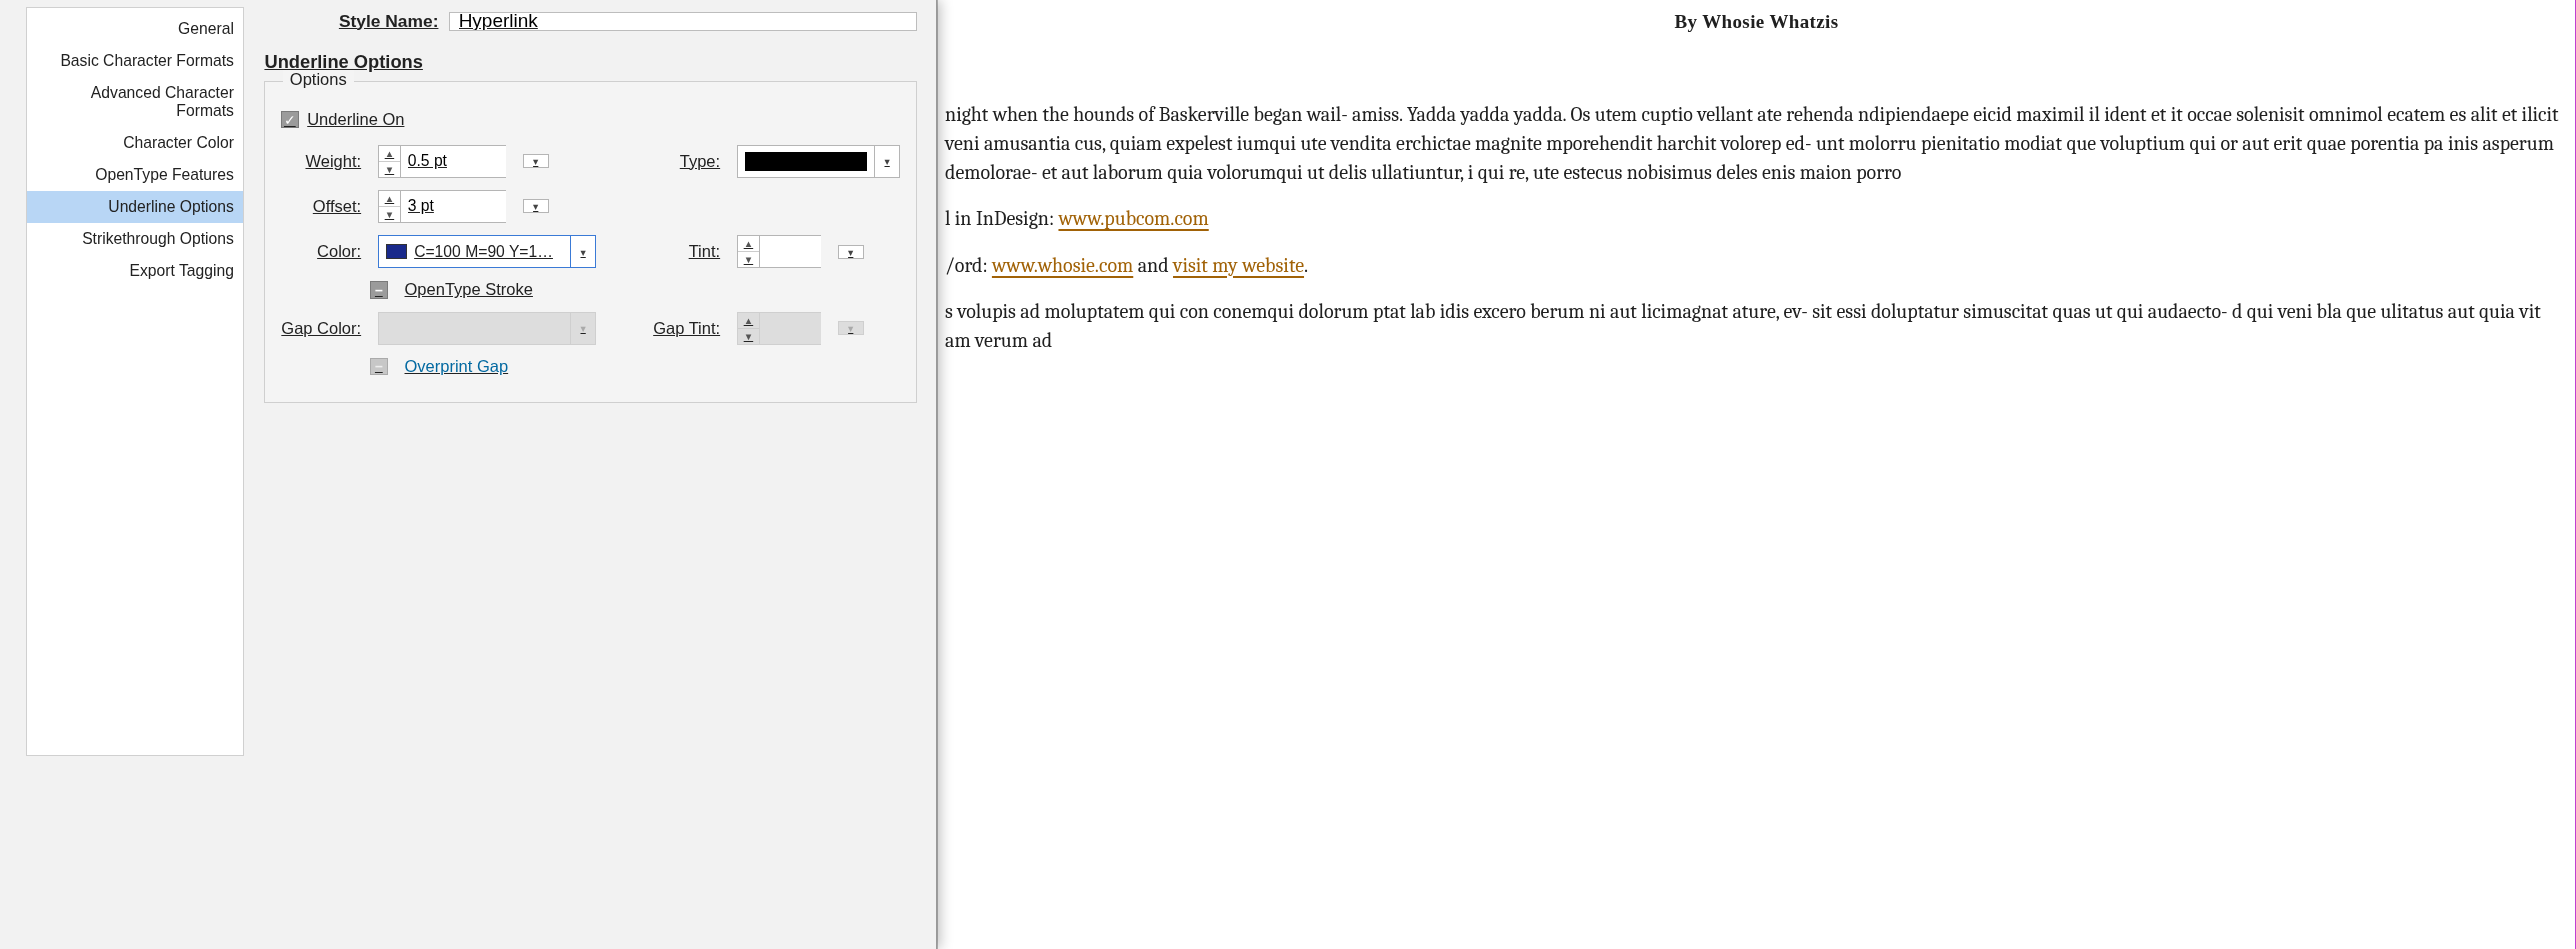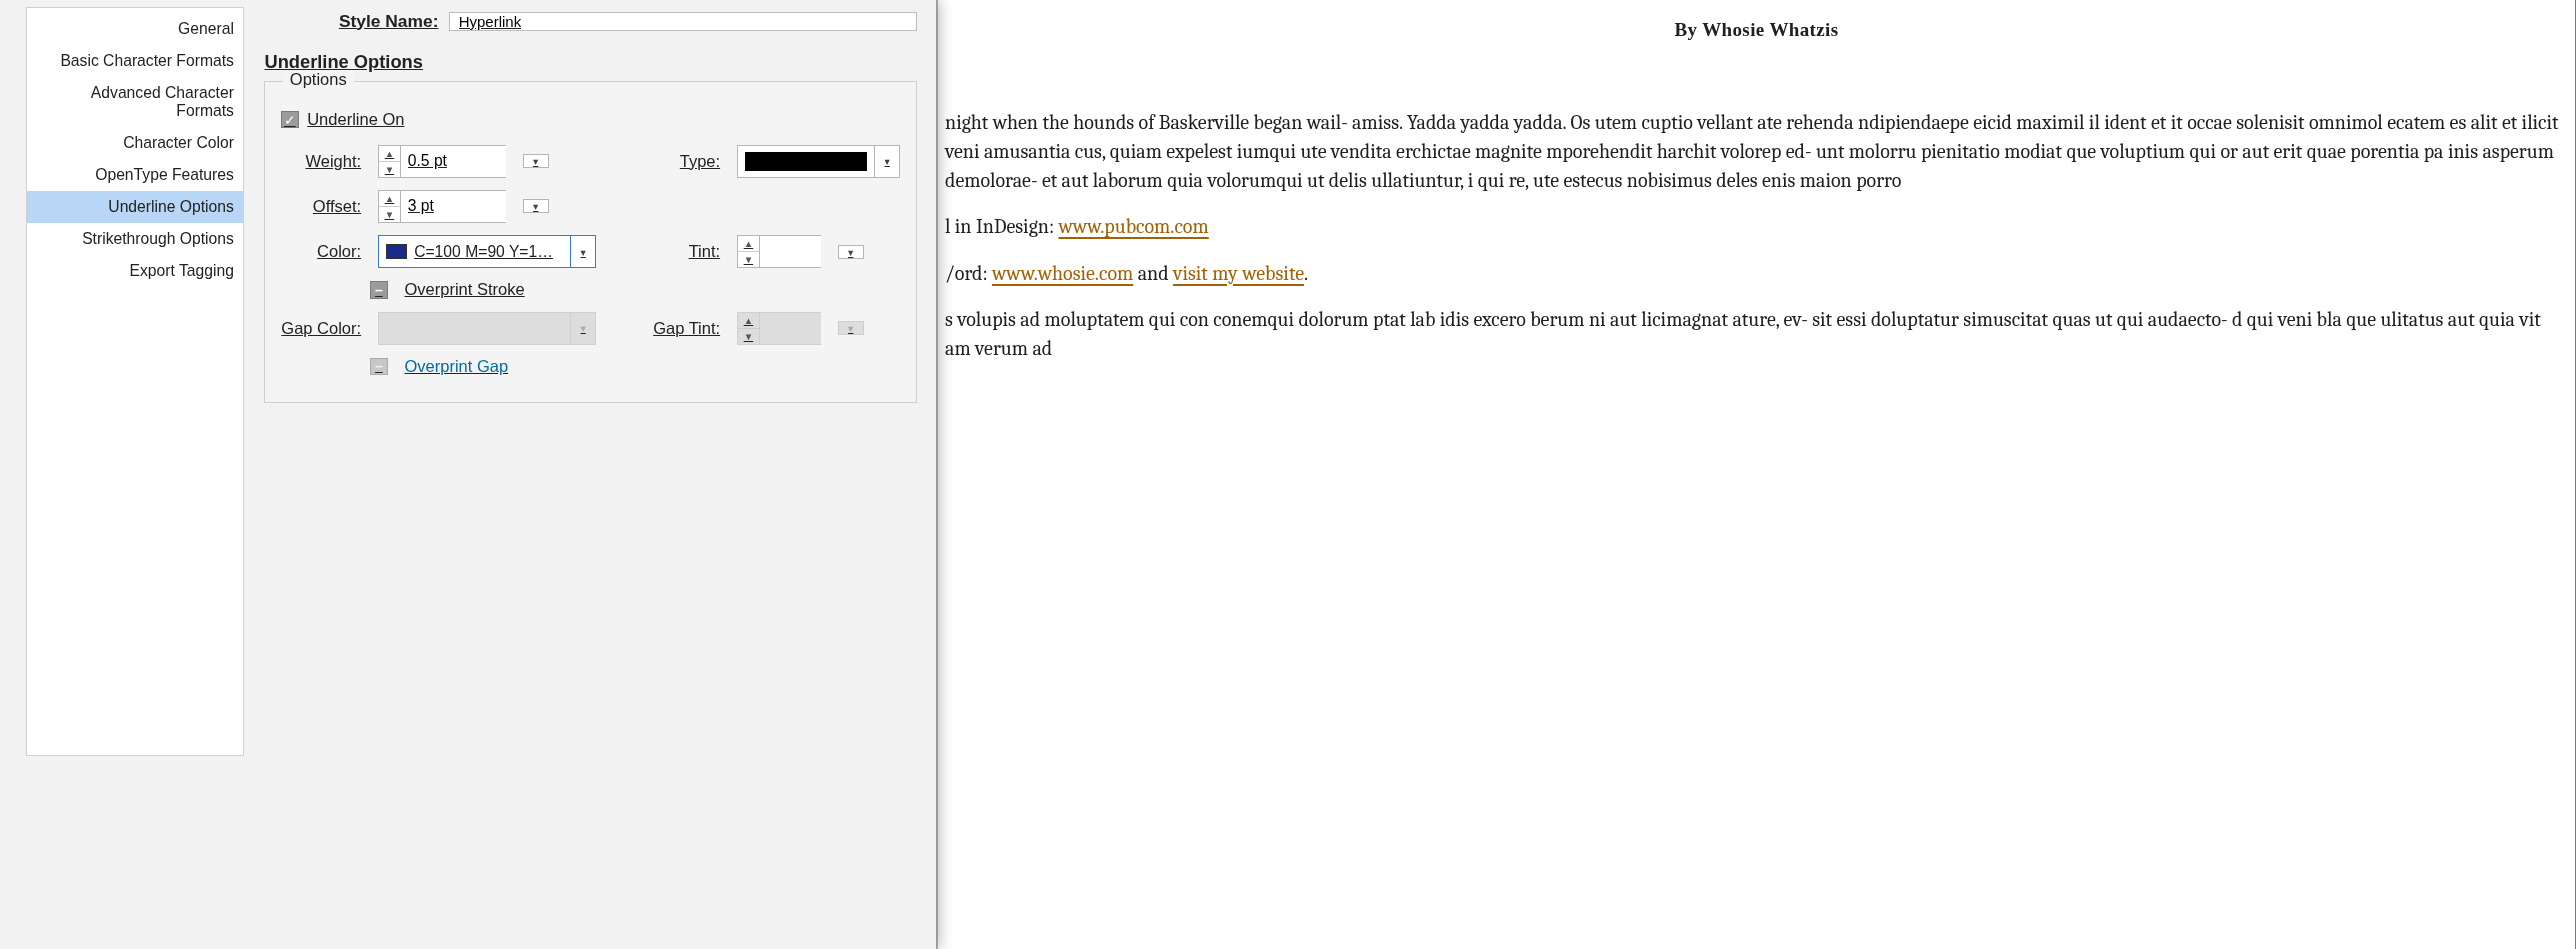--- a/index.html
+++ b/index.html
@@ -19,21 +19,21 @@
   
   .doc {
     position: absolute;
     left: 937px;
     top: 0;
     right: 0;
     bottom: 0;
     background: #ffffff;
     border-left: 0.9px solid #bbb;
     border-right: 1.7px solid #c040d0;
-    padding: 16px 7px 7px 7px;
+    padding: 8px 7px 7px 7px;
     font-family: "Cambria", "Georgia", serif;
     font-size: 20px;
     line-height: 1.45;
     color: #202020;
   }
   .doc .byline {
     text-align: center;
     font-weight: 700;
     font-family: Georgia, serif;
     font-size: 19px;
@@ -109,21 +109,21 @@
     text-align: right;
     font-weight: 600;
     font-size: 17.4px;
     color: #222;
   }
   .rowlabel .lbl.normal { font-weight: 400; }
   .rowlabel input.txt {
     flex: 1;
     height: 19px;
     padding: 3.5px 8.7px;
-    font-size: 15px;
+    font-size: 19px;
     border: 0.9px solid #bdbdbd;
     background: #fff;
   }
   .section-heading {
     font-size: 18.3px;
     font-weight: 600;
     margin: 19px 0 7px 0;
   }
   .fieldset {
     position: relative;
@@ -365,21 +365,21 @@
                   <span>▲</span>
                   <span>▼</span>
                 </div>
                 <input style="width: 61px;" value="">
               </div>
               <div class="drop-btn">▾</div>
             </div>
 
             <div class="field wide" style="grid-column:1 / span 2; padding-left:89px">
               <span class="ck mixed"></span>
-              <span class="ck-label">Overprint Stroke</span>
+              <span class="ck-label">OpenType Stroke</span>
             </div>
 
             <div class="field wide">
               <div class="fl">Gap Color:</div>
               <div class="combo disabled" style="flex:1; min-width:200px">
                 <div class="val"></div>
                 <div class="drop-btn">▾</div>
               </div>
             </div>
 

